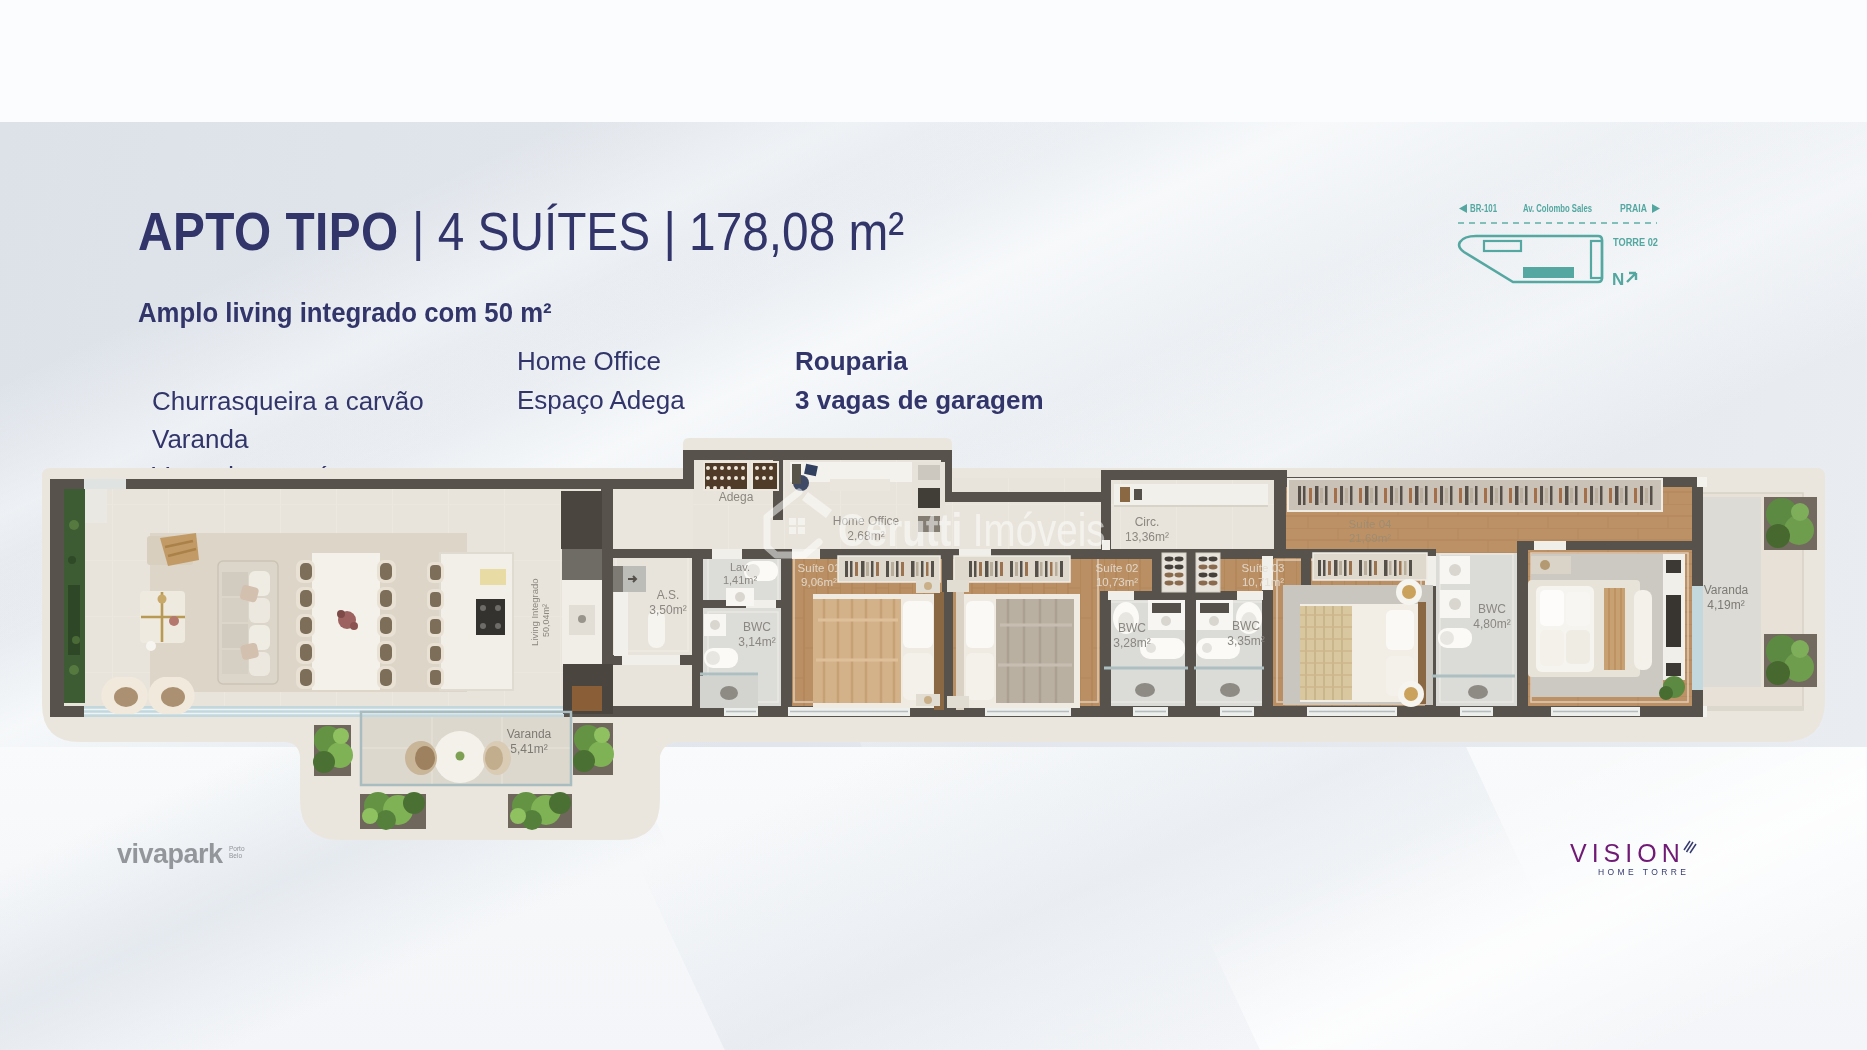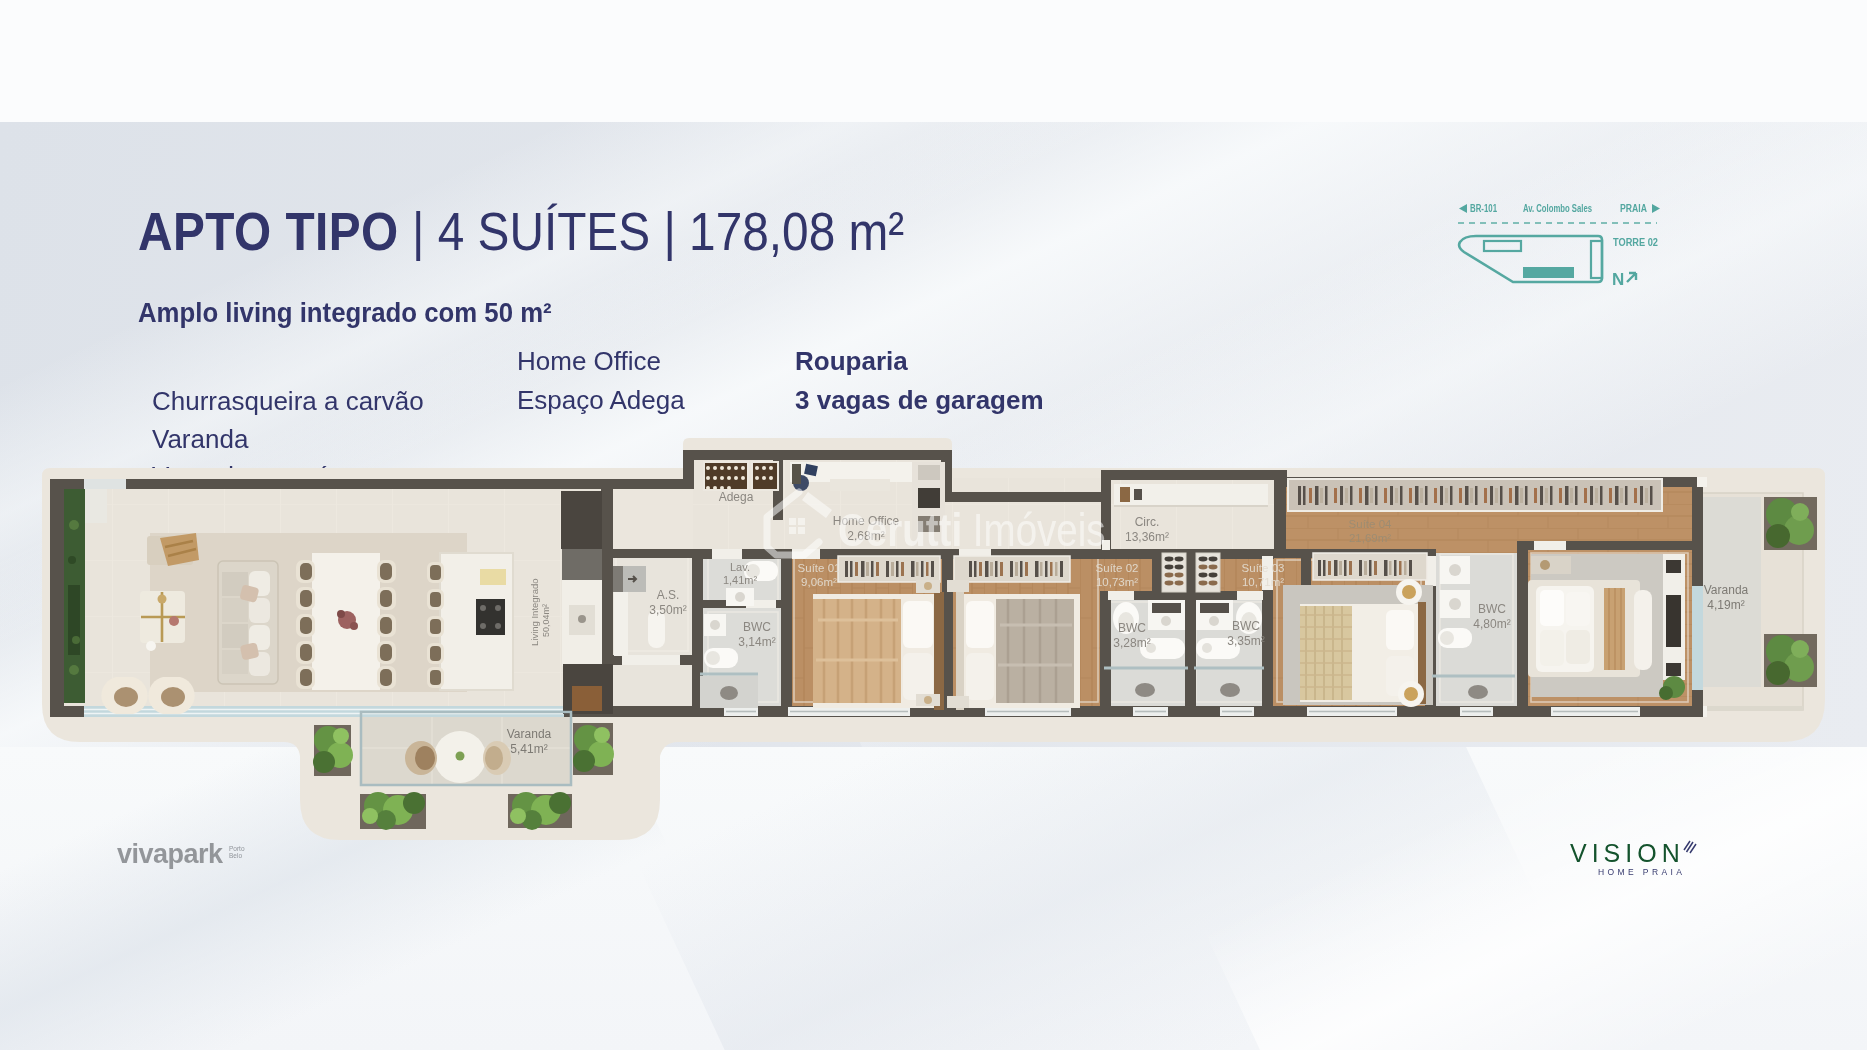--- a/index.html
+++ b/index.html
@@ -1120,17 +1120,17 @@
         <rect x="789" y="527" width="7" height="7"></rect>
         <rect x="798" y="527" width="7" height="7"></rect>
       </g>
   <text x="0" y="0" font-size="47" font-weight="bold" fill="#ffffff" font-family="Liberation Sans, sans-serif" transform="translate(838,546) scale(0.82,1)">Cerutti <tspan font-weight="normal">Imóveis</tspan></text>
 </g>
 </svg>
 
 <div class="abs" style="left:117px;top:839px;font-size:27px;font-weight:bold;color:#93969a;letter-spacing:-0.5px;">vivapark</div>
 <div class="abs" style="left:229px;top:845px;font-size:6.5px;color:#90949a;line-height:7px;">Porto<br>Belo</div>
 
-<div class="abs" style="left:1570px;top:839px;font-size:25px;font-weight:400;color:#14532d;letter-spacing:5px;">VISION</div>
+<div class="abs" style="left:1570px;top:839px;font-size:25px;font-weight:400;color:#701a75;letter-spacing:5px;">VISION</div>
 <svg class="abs" style="left:1683px;top:840px;" width="14" height="14" viewBox="0 0 14 14">
   <path d="M1 10 L7 1 M3.5 12 L10 2 M7 13 L13 4" stroke="#363a6e" stroke-width="1.5" fill="none"></path>
 </svg>
-<div class="abs" style="left:1598px;top:867px;font-size:8.5px;font-weight:400;color:#363a6e;letter-spacing:3.4px;">HOME PRAIA</div>
+<div class="abs" style="left:1598px;top:867px;font-size:8.5px;font-weight:400;color:#363a6e;letter-spacing:3.4px;">HOME TORRE</div>
 
 </body></html>

